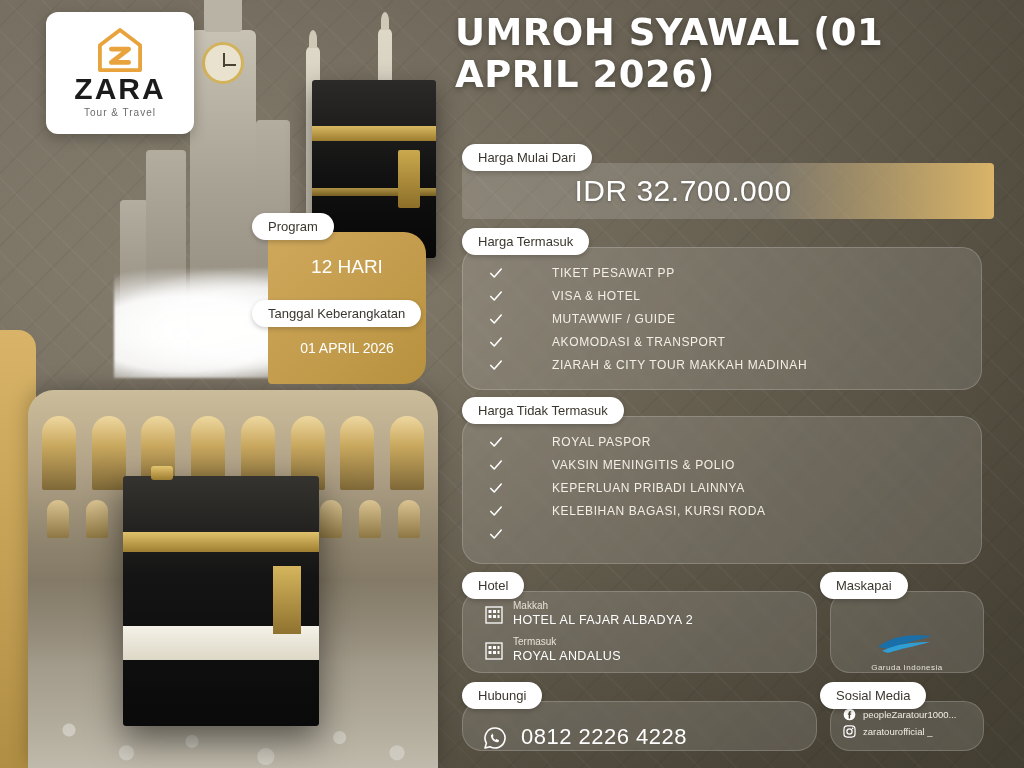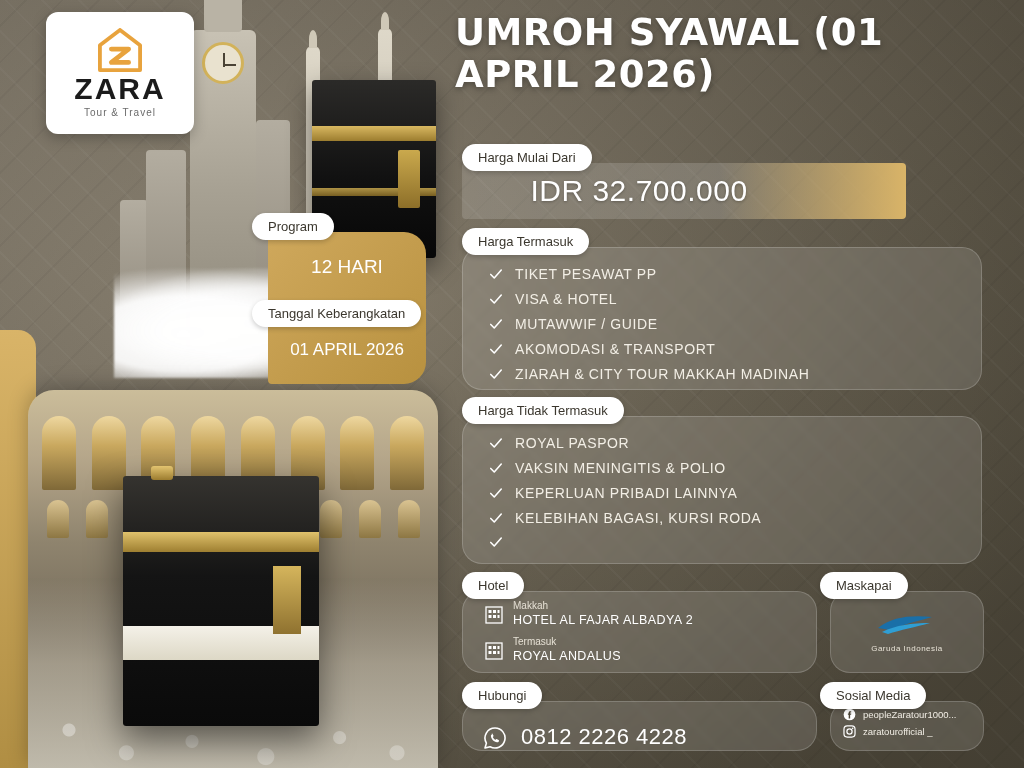--- a/index.html
+++ b/index.html
@@ -227,42 +227,43 @@
     position: absolute;
     background: rgba(255,255,255,0.12);
     border: 1px solid rgba(255,255,255,0.18);
     border-radius: 20px;
     backdrop-filter: blur(2px);
   }
 
   
   #tag-harga-mulai { left: 462px; top: 144px; }
   .price-panel {
-    position: absolute; left: 462px; top: 163px; width: 444px; height: 56px;
+    position: absolute; left: 462px; top: 163px; width: 532px; height: 56px;
     border-radius: 4px;
     background: linear-gradient(90deg, rgba(255,255,255,0.14) 0%, rgba(255,255,255,0.16) 58%, #d9b468 100%);
     display: flex; align-items: center; justify-content: center;
   }
   .price-text {
     font-size: 30px; color: #ffffff; font-weight: normal; letter-spacing: 0.5px;
     text-shadow: 0 1px 3px rgba(0,0,0,0.3);
     margin-right: 90px;
   }
 
   
   #tag-termasuk { left: 462px; top: 228px; }
   .panel-termasuk { left: 462px; top: 247px; width: 520px; height: 143px; }
   #tag-tidak { left: 462px; top: 397px; }
   .panel-tidak { left: 462px; top: 416px; width: 520px; height: 148px; }
 
   .list { padding: 18px 0 0 26px; }
   .list-item {
     display: flex; align-items: center;
-    font-size: 14px; color: #f3efe6; letter-spacing: 0.6px;
+    font-size: 12px; color: #f3efe6; letter-spacing: 0.6px;
     margin-bottom: 9px;
+    gap: 37px;
   }
   .check {
     width: 14px; height: 14px; margin-right: 12px; flex: 0 0 14px;
     color: #ffffff;
   }
 
   
   #tag-program { left: 252px; top: 213px; z-index: 30; }
   .program-box {
     position: absolute; left: 268px; top: 232px; width: 158px; height: 152px;
@@ -270,38 +271,38 @@
     border-radius: 4px 22px 22px 4px;
     z-index: 16;
   }
   .program-val {
     position: absolute; left: 268px; top: 256px; width: 158px;
     text-align: center; color: #ffffff; font-size: 19px; z-index: 20;
   }
   #tag-tanggal { left: 252px; top: 300px; z-index: 30; }
   .tanggal-val {
     position: absolute; left: 268px; top: 340px; width: 158px;
-    text-align: center; color: #ffffff; font-size: 17px; z-index: 20;
+    text-align: center; color: #ffffff; font-size: 14px; z-index: 20;
   }
 
   
   #tag-hotel { left: 462px; top: 572px; }
   .panel-hotel { left: 462px; top: 591px; width: 355px; height: 82px; }
   .hotel-row { display: flex; align-items: center; padding: 8px 0 0 22px; }
   .hotel-ic {
     width: 18px; height: 20px; margin-right: 10px; flex: 0 0 18px;
     color: #ffffff;
   }
   .hotel-city { font-size: 10px; color: #e6e1d5; line-height: 1.25; }
   .hotel-name { font-size: 12.5px; color: #ffffff; letter-spacing: 0.4px; line-height: 1.25; }
 
   
   #tag-maskapai { left: 820px; top: 572px; }
   .panel-maskapai { left: 830px; top: 591px; width: 154px; height: 82px;
-    display:flex; align-items:center; justify-content:center; }
+    display:flex; align-items:flex-end; justify-content:center; }
   .airline-logo { text-align: center; }
   .airline-name { font-size: 8px; color: #e8e3d7; letter-spacing: .5px; margin-top: 3px;}
 
   
   #tag-hubungi { left: 462px; top: 682px; }
   .panel-hubungi { left: 462px; top: 701px; width: 355px; height: 50px;
     display: flex; align-items: flex-end; }
   .phone-ic {
     width: 24px; height: 24px; margin: 0 14px 0 20px; flex: 0 0 24px; color: #fff;
   }

